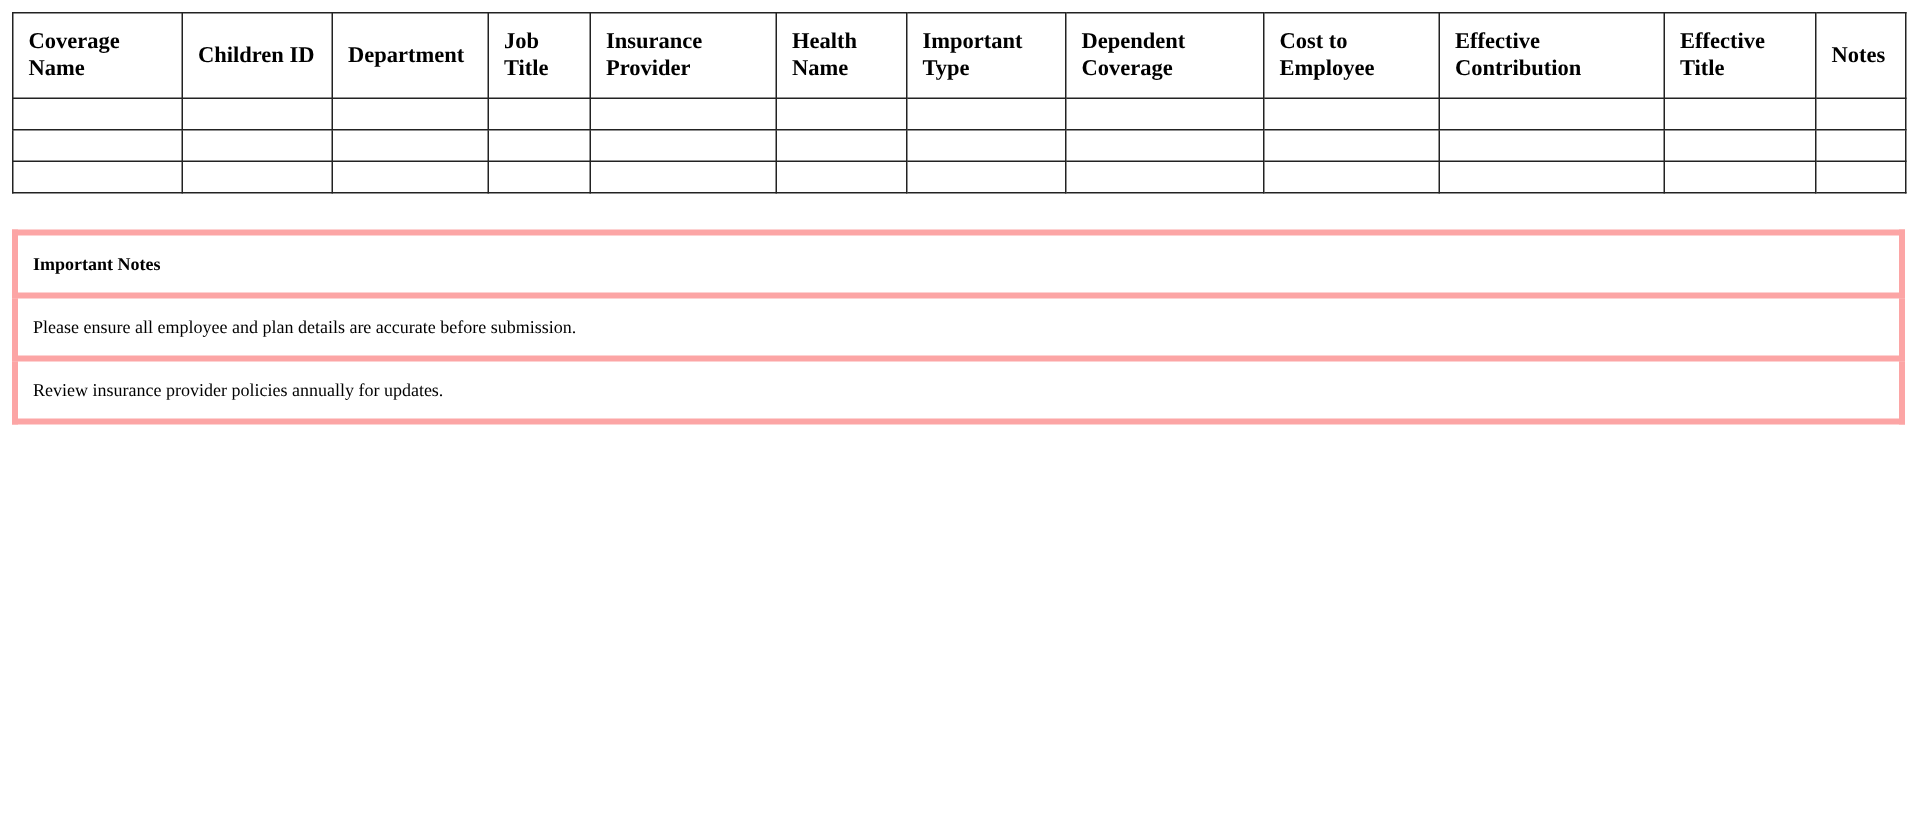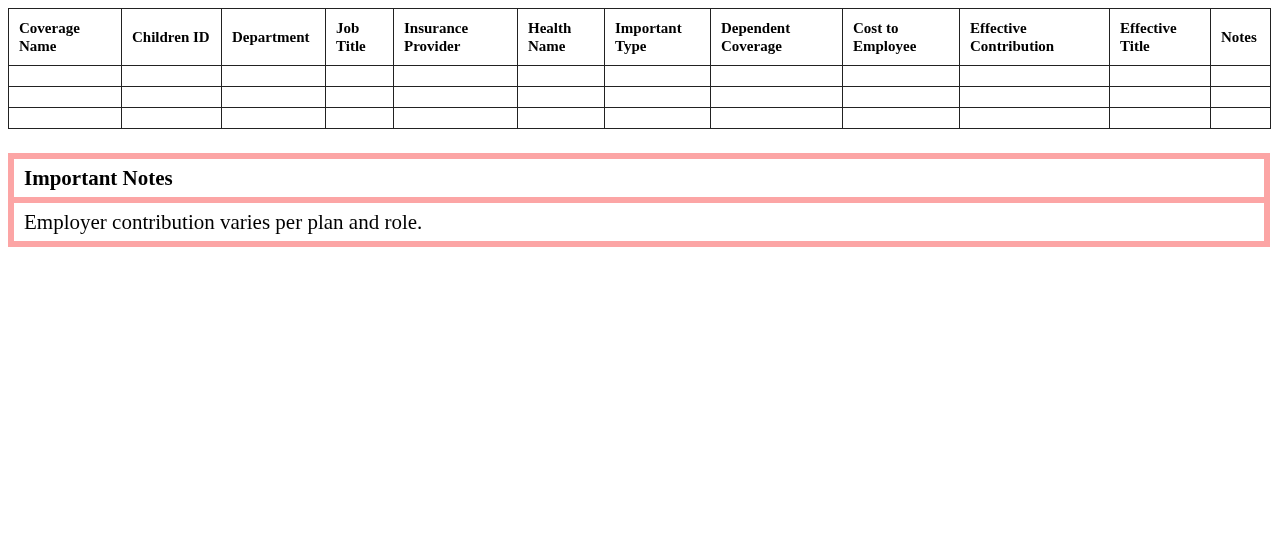--- a/index.html
+++ b/index.html
@@ -16,22 +16,22 @@
       border: 1px solid #222; padding: 0 10px; text-align: left; vertical-align: middle;
     }
     .main-table th {
       font-weight: bold; height: 56px; line-height: 18px; font-size: 15px;
     }
     .main-table td { height: 20px; }
     .notes-table {
       position: absolute; left: 8px; top: 153px; width: 1262px;
     }
     .notes-table td {
-      border: 6px solid #fca5a5; padding: 0 10px; height: 38px; vertical-align: middle;
-      font-size: 21px;
+      border: 4px solid #fca5a5; padding: 0 10px; height: 38px; vertical-align: middle;
+      font-size: 12px;
     }
     .notes-table td.head { font-weight: bold; }
   </style>
 </head>
 <body>
 
 <table class="main-table">
   <colgroup>
     <col style="width:113px">
       <col style="width:100px">
@@ -107,16 +107,19 @@
     </tr>
   </tbody>
 </table>
 
 <table class="notes-table">
   <tbody>
     <tr>
       <td class="head">Important Notes</td>
     </tr>
     <tr>
-      <td>Employer contribution varies per plan and role.</td>
+      <td>Please ensure all employee and plan details are accurate before submission.</td>
+    </tr>
+    <tr>
+      <td>Review insurance provider policies annually for updates.</td>
     </tr>
   </tbody>
 </table>
 
 </body></html>

